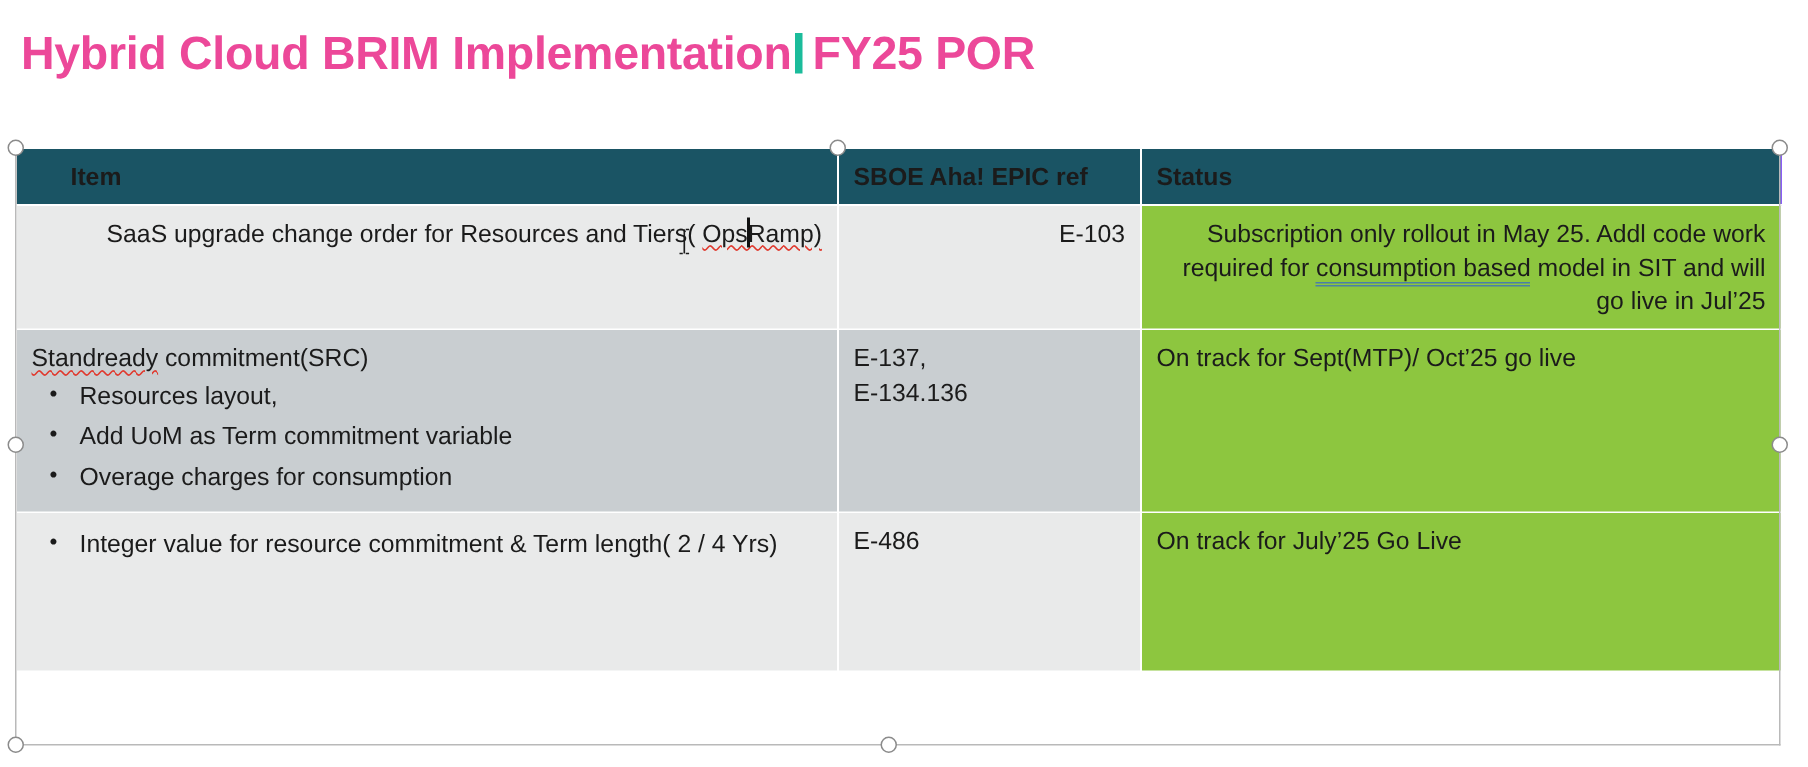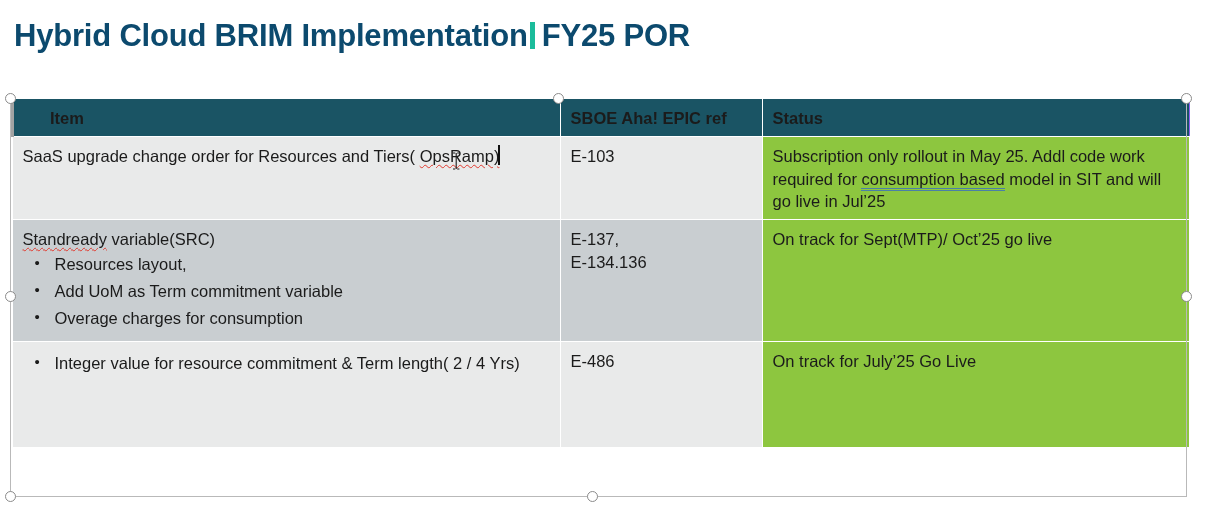--- a/index.html
+++ b/index.html
@@ -10,21 +10,21 @@
     overflow:hidden;
     position:relative;
   }
 
   
   .slide-title{
     position:absolute;
     left:14px; top:18px;
     font-size:31px;
     font-weight:bold;
-    color:#0c4a6e;
+    color:#ec4899;
     letter-spacing:-0.2px;
     white-space:nowrap;
     display:flex;
     align-items:baseline;
   }
   .title-sep{
     display:inline-block;
     width:5px;
     height:27px;
     background:#1bbc9b;
@@ -68,31 +68,31 @@
     font-size:16.5px;
     text-align:left;
     height:36px;
     padding-top:7px;
     padding-bottom:7px;
     border-left:1px solid #ffffff;
     border-right:1px solid #ffffff;
     border-top:1px solid #1a5464;
     border-bottom:1px solid #1a5464;
   }
-  thead th:first-child{border-left:4px solid #a3a3a3;padding-left:36px;}
+  thead th:first-child{border-left:1px solid #a3a3a3;padding-left:36px;}
   thead th:last-child{border-right:1px solid #8b5cf6;}
 
   tbody tr.band-dark td.itemcell,
   tbody tr.band-dark td.refcell{background:#c9ced1;}
   tbody tr.band-light td.itemcell,
   tbody tr.band-light td.refcell{background:#e9eaea;}
   td.statuscell{background:#8dc63f;}
 
   tr.r1 td{height:66px;}
-  tr.r2 td{height:76px;}
+  tr.r2 td{height:76px;text-align:right;}
   tr.r3 td{height:122px;}
   tr.r4 td{height:106px;margin-top:38px;}
 
   .bullets{
     list-style:none;
     margin:2px 0 0 0;
     padding:0;
   }
   .bullets li{
     position:relative;
@@ -187,21 +187,21 @@
         <td class="refcell">
           <span>E-103</span>
         </td>
         <td class="statuscell">
           <span>Subscription only rollout in May 25. Addl code work required for </span><span class="grammar">consumption based</span><span> model in SIT and will go live in Jul’25</span>
         </td>
       </tr>
 
       <tr class="band-dark r3">
         <td class="itemcell">
-          <div class="lead-line"><span class="spell">Standready</span><span> variable(SRC)</span></div>
+          <div class="lead-line"><span class="spell">Standready</span><span> commitment(SRC)</span></div>
           <ul class="bullets">
             <li>Resources layout,</li>
             <li>Add UoM as Term commitment variable</li>
             <li>Overage charges for consumption</li>
           </ul>
         </td>
         <td class="refcell">
           <div>E-137,</div>
           <div>E-134.136</div>
         </td>

